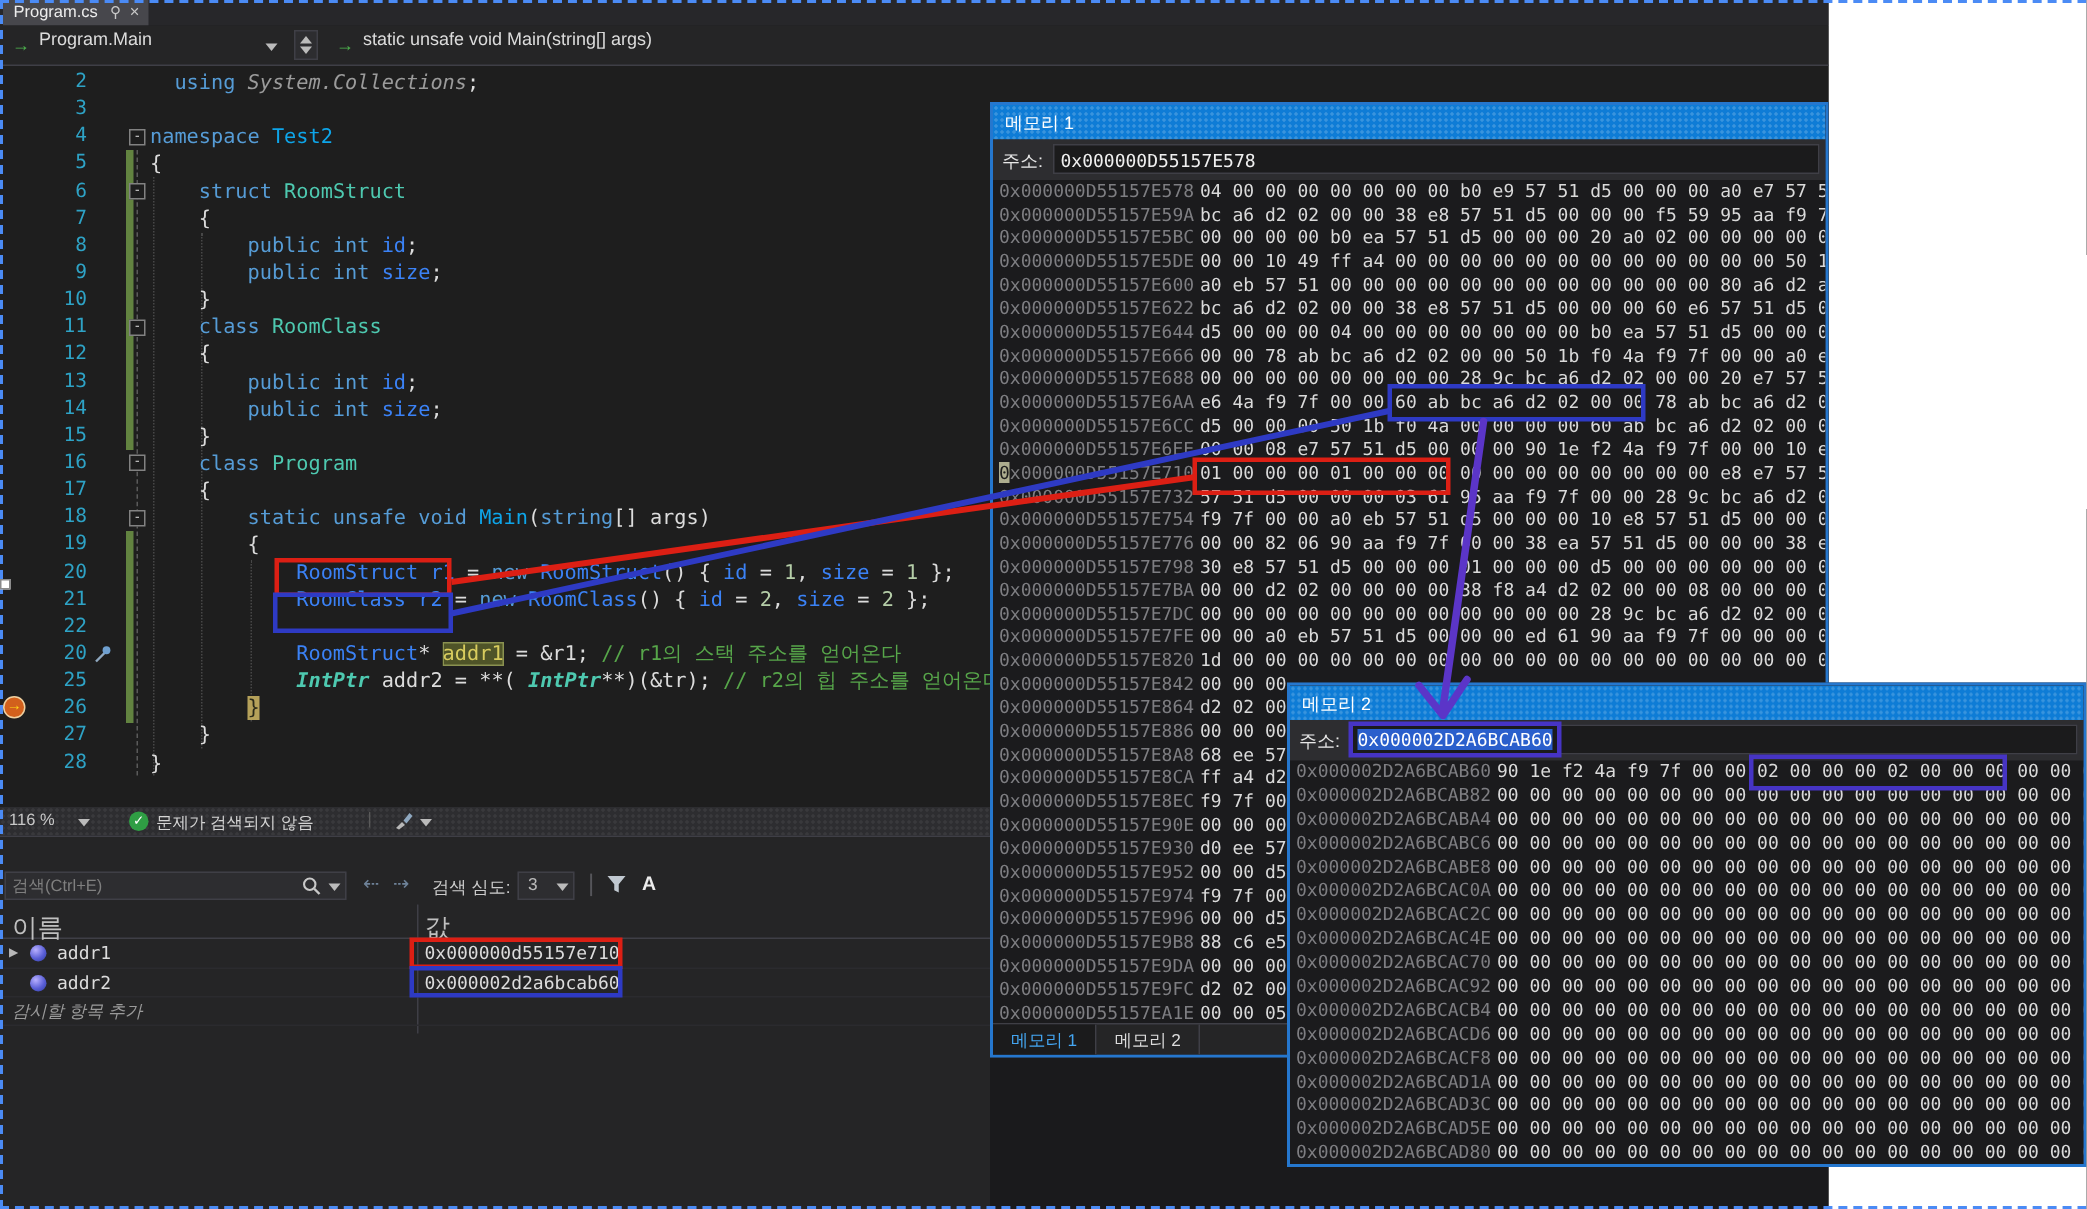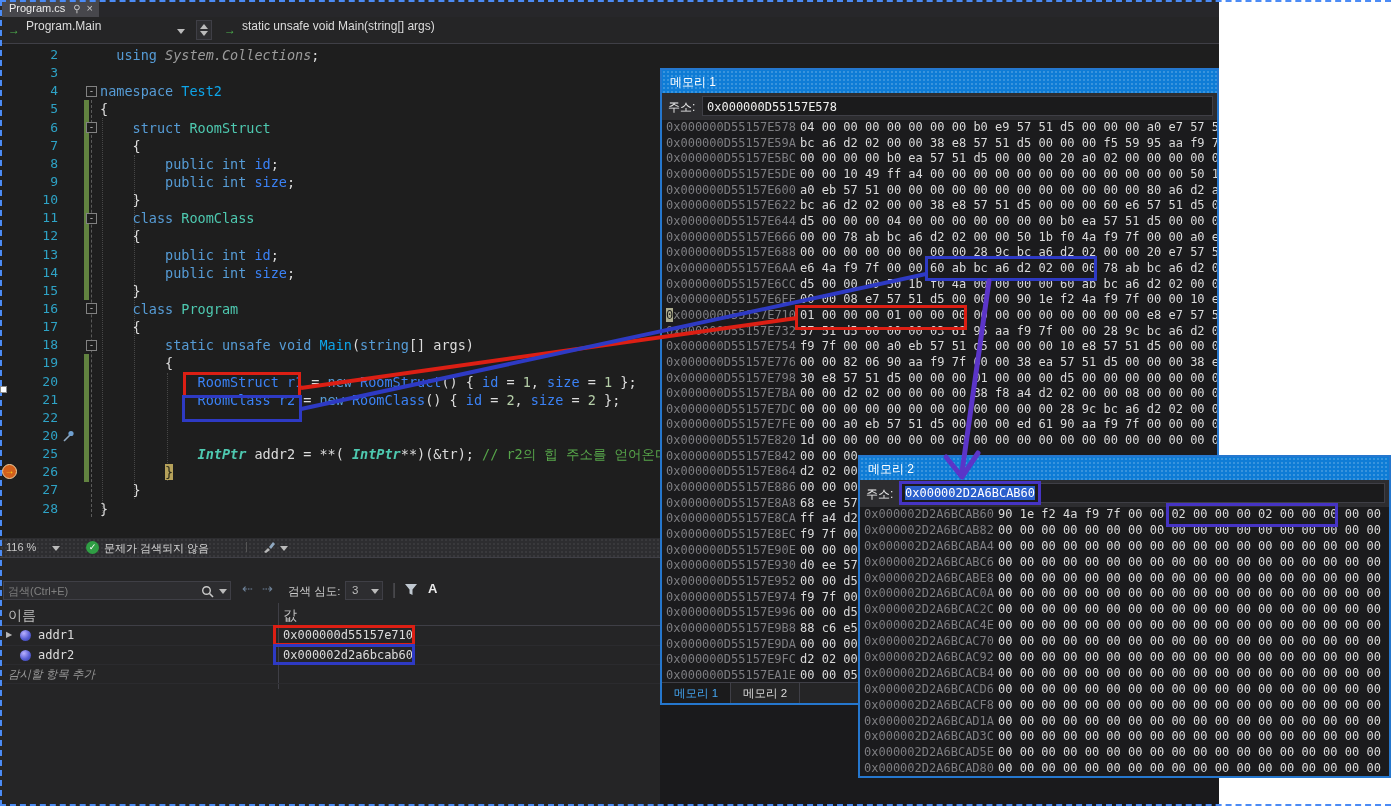--- a/index.html
+++ b/index.html
@@ -80,21 +80,21 @@
   .magicon{position:absolute;right:16px;top:2px}
   .search-caret{position:absolute;right:3px;top:7px}
   .histarrow{position:absolute;top:2px;color:#6E8298;font-size:13px}
   .depthlabel{position:absolute;left:288px;top:5px;color:#CCCCCC;font-size:11.5px}
   .depthcombo{position:absolute;left:345px;top:2px;width:38px;height:19px;background:#2D2D30;border:1px solid #3F3F46;color:#BBBBBB;font-size:11.5px}
   .depthcombo .v{position:absolute;left:6px;top:2px}
   .depthcombo .caret{position:absolute;right:3px;top:7px}
   .tb-sep{position:absolute;left:392px;top:2px;color:#55555A}
   .funnelicon{position:absolute;left:404px;top:4px}
   .matchcase{position:absolute;left:428px;top:2px;color:#ECECEC;font-size:13px;font-weight:bold}
-  .wheader{position:absolute;left:0;top:45px;width:660px;height:23px;border-bottom:1px solid #3F3F46;color:#BFBFBF;font-size:14px}
+  .wheader{position:absolute;left:0;top:45px;width:660px;height:23px;border-bottom:1px solid #3F3F46;color:#BFBFBF;font-size:17px}
   .wh-name{position:absolute;left:8px;top:4px}
   .wh-value{position:absolute;left:283px;top:4px}
   .wcolsep{position:absolute;left:278px;top:45px;width:0;height:86px;border-left:1px solid #3F3F46}
   #watch-rows{position:absolute;left:0;top:68px;width:660px}
   .wrow{position:relative;height:19.5px;border-bottom:1px solid #2B2B2E}
   .wexp{position:absolute;left:6px;top:4px;color:#B8B8B8;font-size:8px}
   .wsphere{position:absolute;left:20px;top:4px;width:11px;height:11px;border-radius:50%;background:radial-gradient(circle at 35% 30%,#B7AFFF,#5A5FD6 55%,#2D3A9E)}
   .wname{position:absolute;left:38px;top:2px;color:#DCDCDC;font:12px "DejaVu Sans Mono",monospace}
   .wval{position:absolute;left:283px;top:2px;color:#DCDCDC;font:12px "DejaVu Sans Mono",monospace}
   .waddrow{position:absolute;left:0;top:107px;width:660px;height:19px;color:#9A9A9A;font-size:11.5px;font-style:italic;padding:2px 0 0 8px;border-bottom:1px solid #2B2B2E}
@@ -265,20 +265,21 @@
           <div class="crow">
             <span class="lnum">22</span>
             <span class="ltext"></span>
           </div>
           <div class="crow">
             <span class="lnum">20</span>
             <span class="pinicon"><svg width="15" height="15" viewBox="0 0 15 15">
                 <line x1="3" y1="12" x2="10" y2="5" stroke="#8FA8C0" stroke-width="1.6"></line>
                 <circle cx="10" cy="4.5" r="2.6" fill="#6FA0D0"></circle>
               </svg></span>
+            <span class="ltext"><span class="sg-y">            RoomStruct</span><span class="sg-w">* </span><span class="sg-hl">addr1</span><span class="sg-w"> = &amp;r1; </span><span class="sg-c">// r1의 스택 주소를 얻어온다</span></span>
           </div>
           <div class="crow">
             <span class="lnum">25</span>
             <span class="ltext"><span class="sg-ti">            IntPtr</span><span class="sg-w"> addr2 = **( </span><span class="sg-ti">IntPtr</span><span class="sg-w">**)(&amp;tr); </span><span class="sg-c">// r2의 힙 주소를 얻어온다</span></span>
           </div>
           <div class="crow">
             <span class="lnum">26</span>
             <span class="execicon">→</span>
             <span class="ltext"><span class="sg-w">        </span><span class="sg-bh">}</span></span>
           </div>

